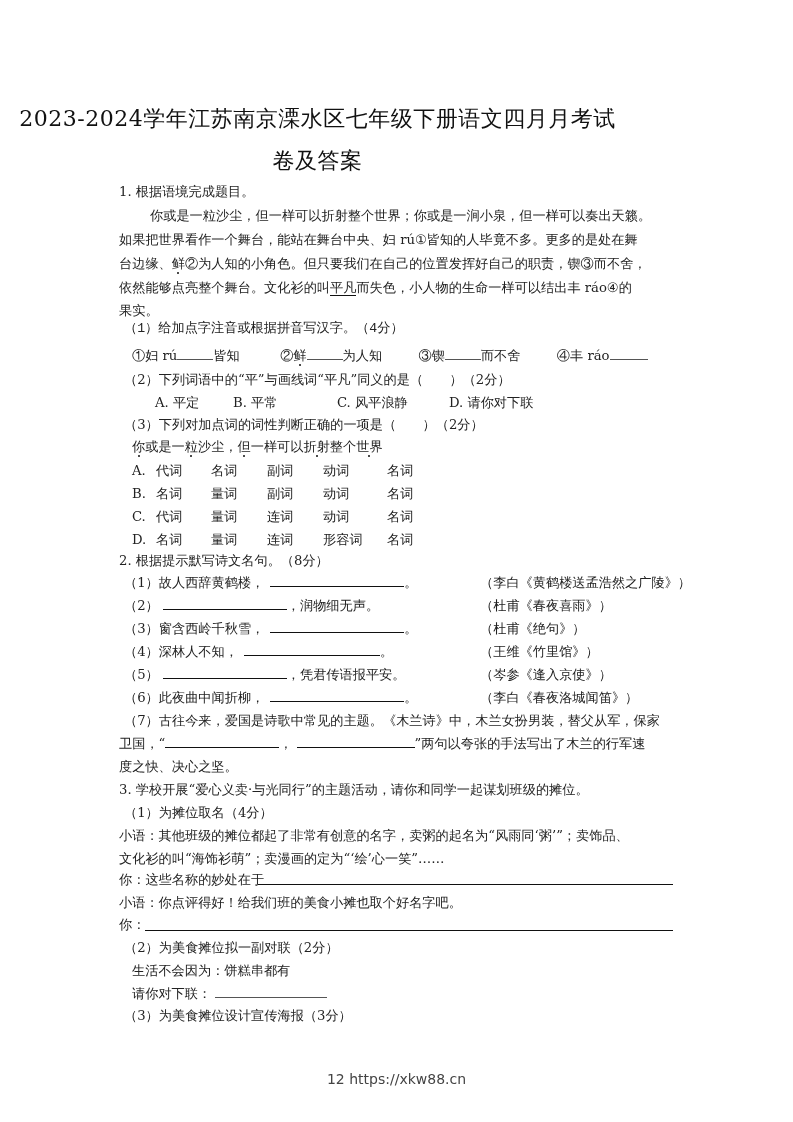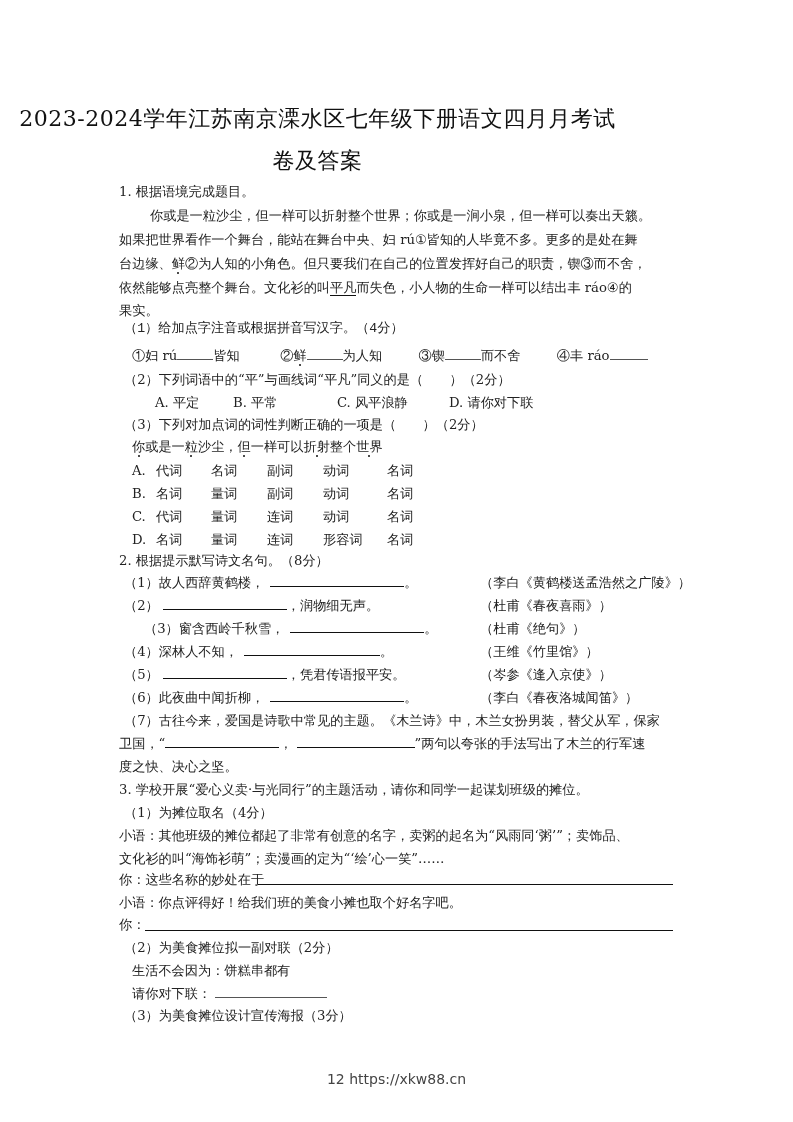--- a/index.html
+++ b/index.html
@@ -103,21 +103,21 @@
 <div class="line sub" style="top:572px;">
   <span>（1）</span><span>故人西辞黄鹤楼，</span><span class="blank" style="width:134px;margin-left:6px;"></span><span>。</span>
 </div>
 <div class="line cite" style="top:572px;">（李白《黄鹤楼送孟浩然之广陵》）</div>
 
 <div class="line sub" style="top:595px;">
   <span>（2）</span><span class="blank" style="width:124px;margin-left:4px;"></span><span>，润物细无声。</span>
 </div>
 <div class="line cite" style="top:595px;">（杜甫《春夜喜雨》）</div>
 
-<div class="line sub" style="top:618px;margin-left:20px;">
+<div class="line sub" style="top:618px;">
   <span>（3）</span><span>窗含西岭千秋雪，</span><span class="blank" style="width:134px;margin-left:6px;"></span><span>。</span>
 </div>
 <div class="line cite" style="top:618px;">（杜甫《绝句》）</div>
 
 <div class="line sub" style="top:641px;">
   <span>（4）</span><span>深林人不知，</span><span class="blank" style="width:136px;margin-left:6px;"></span><span>。</span>
 </div>
 <div class="line cite" style="top:641px;">（王维《竹里馆》）</div>
 
 <div class="line sub" style="top:664px;">

